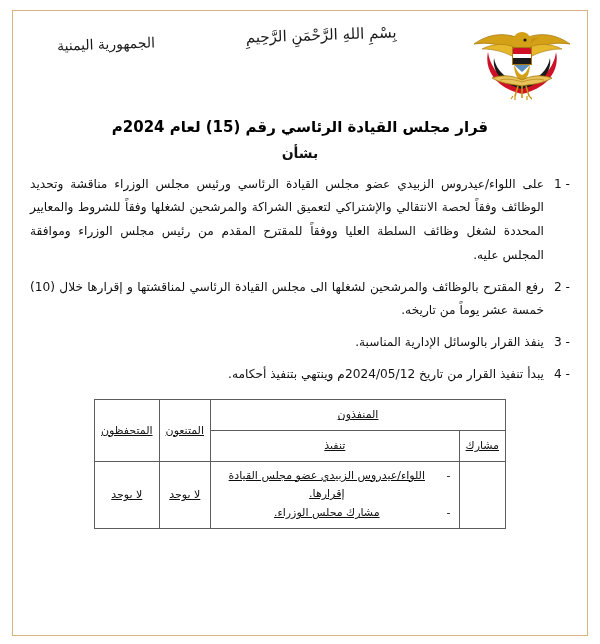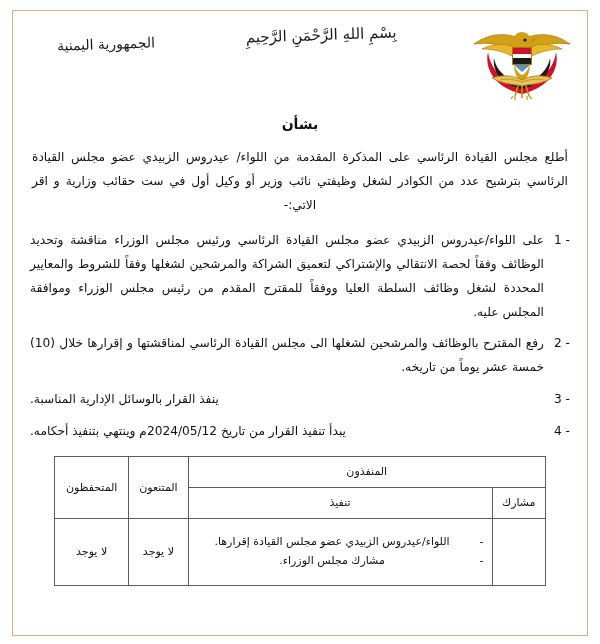--- a/index.html
+++ b/index.html
@@ -138,29 +138,30 @@
     content: counter(clause) " -";
     position: absolute;
     right: 0;
     top: 0;
     font-size: 12.2px;
     font-weight: normal;
     direction: ltr;
     unicode-bidi: plaintext;
   }
   ol.clauses > li.short {
-    text-align: left;
+    text-align: right;
   }
 
   
   table.decision-table {
     margin: 12px auto 8px auto;
-    width: 492px;
+    width: 412px;
     border-collapse: collapse;
     font-size: 11px;
+    text-decoration: underline;
   }
   table.decision-table th,
   table.decision-table td {
     border: 1px solid #5c5c5c;
     padding: 5px 6px;
     text-align: center;
     vertical-align: middle;
     font-weight: normal;
   }
   table.decision-table th {
@@ -243,24 +244,24 @@
             <path d="M30 62 C38 60 46 62 52 64 C58 62 66 60 74 62" fill="none" stroke="#a8780d" stroke-width="0.6"></path>
 
             <path d="M48 68 L45 78 M52 68 L52 80 M56 68 L59 78" stroke="#c99312" stroke-width="1.6" fill="none"></path>
             <path d="M43 78 L41 81 M45 78 L45 82 M57 78 L57 82 M59 78 L62 81" stroke="#c99312" stroke-width="1.2" fill="none"></path>
           </svg>
         </span>
       </div>
     </div>
 
     <div class="title-block">
+      <div class="decree-title">قرار مجلس القيادة الرئاسي رقم (15) لعام 2024م</div>
       <div class="regarding">بشأن</div>
     </div>
 
-    <div class="preamble">أطلع مجلس القيادة الرئاسي على المذكرة المقدمة من اللواء/ عيدروس الزبيدي عضو مجلس القيادة الرئاسي بترشيح عدد من الكوادر لشغل وظيفتي نائب وزير أو وكيل أول في ست حقائب وزارية و اقر الاتي:-</div>
 
     <ol class="clauses">
       <li>على اللواء/عيدروس الزبيدي عضو مجلس القيادة الرئاسي ورئيس مجلس الوزراء مناقشة وتحديد الوظائف وفقاً لحصة الانتقالي والإشتراكي لتعميق الشراكة والمرشحين لشغلها وفقاً للشروط والمعايير المحددة لشغل وظائف السلطة العليا ووفقاً للمقترح المقدم من رئيس مجلس الوزراء وموافقة المجلس عليه.</li>
       <li>رفع المقترح بالوظائف والمرشحين لشغلها الى مجلس القيادة الرئاسي لمناقشتها و إقرارها خلال (10) خمسة عشر يوماً من تاريخه.</li>
       <li class="short">ينفذ القرار بالوسائل الإدارية المناسبة.</li>
       <li class="short">يبدأ تنفيذ القرار من تاريخ 2024/05/12م وينتهي بتنفيذ أحكامه.</li>
     </ol>
 
     <table class="decision-table">
       <thead>

